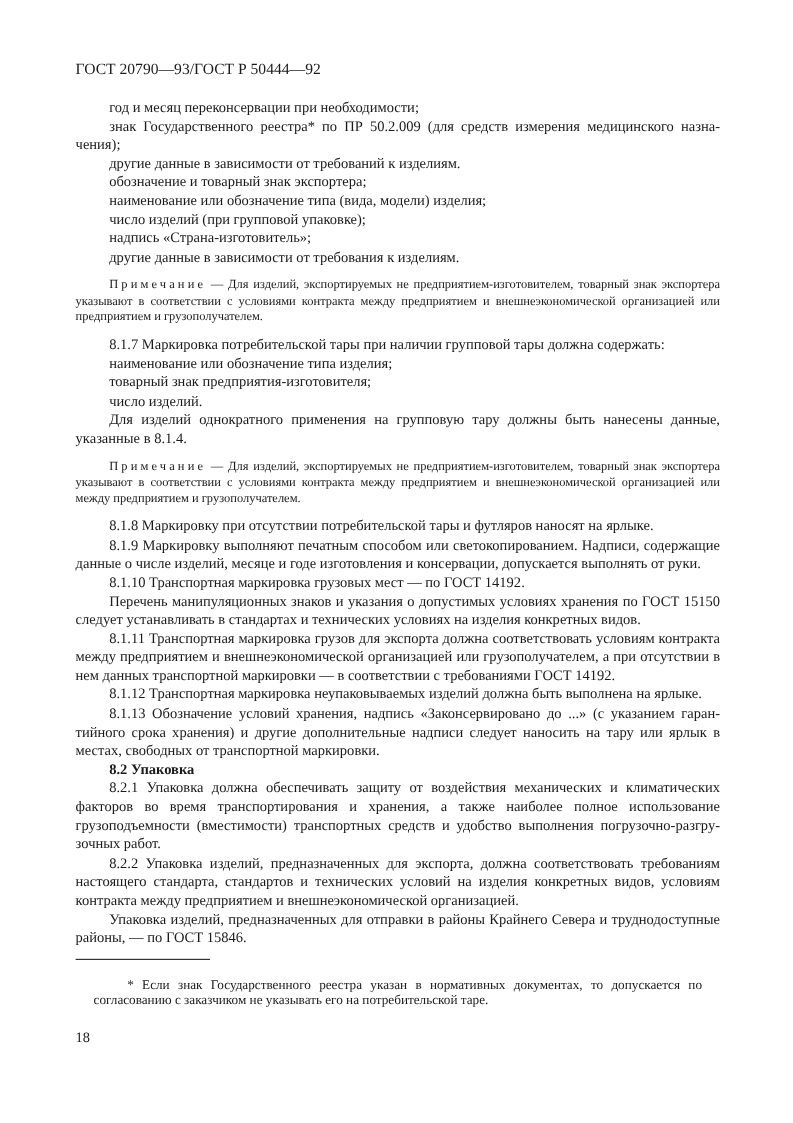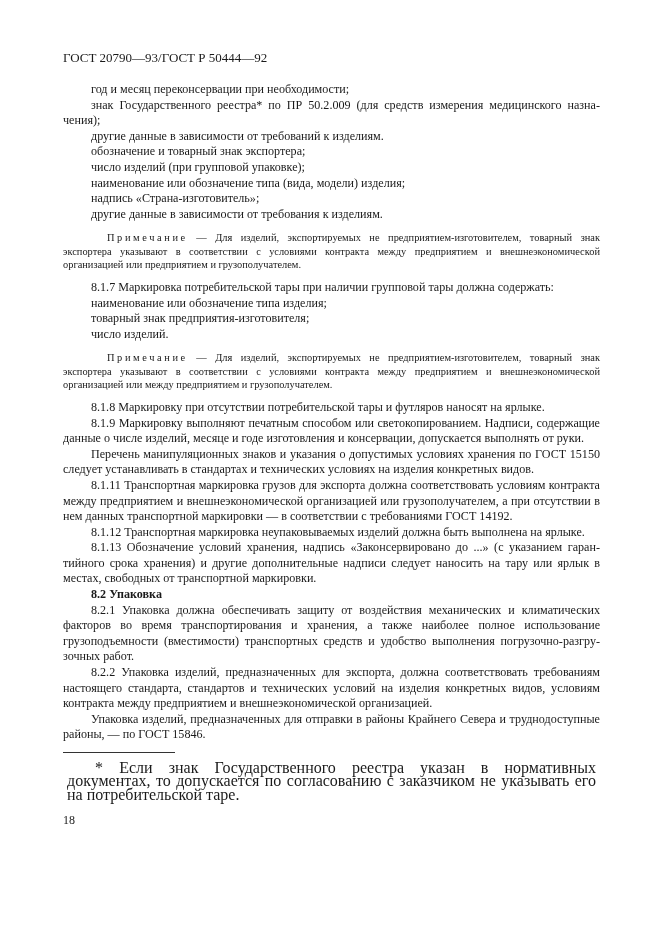--- a/index.html
+++ b/index.html
@@ -38,40 +38,39 @@
     }
     .note {
       font-size: 10.4px;
       line-height: 13.2px;
       margin: 9px 0 9px 0;
       text-align: justify;
       text-indent: 28px;
     }
     .note .note-label {
       letter-spacing: 2.6px;
-      margin-left: 16px;
     }
     .section-heading {
       font-weight: bold;
       font-size: 12.1px;
       line-height: 15.6px;
       margin: 0;
       text-indent: 28px;
     }
     .footnote-rule {
       width: 112px;
       border: 0;
       border-top: 1px solid #333;
       margin: 9px 0 8px 0;
       height: 0;
     }
     .footnote {
-      font-size: 16px;
+      font-size: 11px;
       line-height: 13.4px;
-      margin: 4px;
+      margin: 15px;
       text-align: justify;
       text-indent: 28px;
     }
     .page-number {
       font-size: 12px;
       line-height: 15px;
       margin-top: 12px;
     }
   </style>
 </head>
@@ -79,40 +78,42 @@
 
 <div class="page">
 
   <div class="running-header">ГОСТ 20790—93/ГОСТ Р 50444—92</div>
 
   <div>
     <p class="p">год и месяц переконсервации при необходимости;</p>
     <p class="p">знак Государственного реестра* по ПР  50.2.009 (для средств измерения медицинского назна­чения);</p>
     <p class="p">другие данные в зависимости от требований к изделиям.</p>
     <p class="p">обозначение и товарный знак экспортера;</p>
+    <p class="p">наименование или обозначение типа (вида, модели) изделия;</p>
     <p class="p">число изделий (при групповой упаковке);</p>
-    <p class="p">наименование или обозначение типа (вида, модели) изделия;</p>
     <p class="p">надпись «Страна-изготовитель»;</p>
     <p class="p">другие данные в зависимости от требования к изделиям.</p>
   </div>
 
   <p class="note"><span class="note-label">Примечание</span><span> — Для изделий, экспортируемых не предприятием-изготовителем, товарный знак экспортера указывают в соответствии с условиями контракта между предприятием и внешнеэкономической организацией или предприятием и грузополучателем.</span></p>
 
   <div>
     <p class="p">8.1.7  Маркировка потребительской тары при наличии групповой тары должна содержать:</p>
     <p class="p">наименование или обозначение типа изделия;</p>
     <p class="p">товарный знак предприятия-изготовителя;</p>
     <p class="p">число изделий.</p>
+    <p class="p">Для изделий однократного применения на групповую тару должны быть нанесены данные, указанные в 8.1.4.</p>
   </div>
 
   <p class="note"><span class="note-label">Примечание</span><span> — Для изделий, экспортируемых не предприятием-изготовителем, товарный знак экспортера указывают в соответствии с условиями контракта между предприятием и внешнеэкономической организацией или между предприятием и грузополучателем.</span></p>
 
   <div>
     <p class="p">8.1.8  Маркировку при отсутствии потребительской тары и футляров наносят на ярлыке.</p>
     <p class="p">8.1.9  Маркировку выполняют печатным способом или светокопированием. Надписи, содер­жащие данные о числе изделий, месяце и годе изготовления и консервации, допускается выполнять от руки.</p>
+    <p class="p">8.1.10  Транспортная маркировка грузовых мест  — по ГОСТ  14192.</p>
     <p class="p">Перечень манипуляционных знаков и указания о допустимых условиях хранения по ГОСТ 15150 следует устанавливать в стандартах и технических условиях на изделия конкретных видов.</p>
     <p class="p">8.1.11  Транспортная маркировка грузов для экспорта должна соответствовать условиям кон­тракта между предприятием и внешнеэкономической организацией или грузополучателем, а при отсутствии в нем данных транспортной маркировки  — в соответствии с требованиями ГОСТ  14192.</p>
     <p class="p">8.1.12  Транспортная маркировка неупаковываемых изделий должна быть выполнена на ярлыке.</p>
     <p class="p">8.1.13  Обозначение условий хранения, надпись «Законсервировано до ...» (с указанием гаран­тийного срока хранения) и другие дополнительные надписи следует наносить на тару или ярлык в местах, свободных от транспортной маркировки.</p>
   </div>
 
   <p class="section-heading">8.2  Упаковка</p>
 
   <div>
     <p class="p">8.2.1  Упаковка должна обеспечивать защиту от воздействия механических и климатических факторов во время транспортирования и хранения, а также наиболее полное использование грузоподъемности (вместимости) транспортных средств и удобство выполнения погрузочно-разгру­зочных работ.</p>

